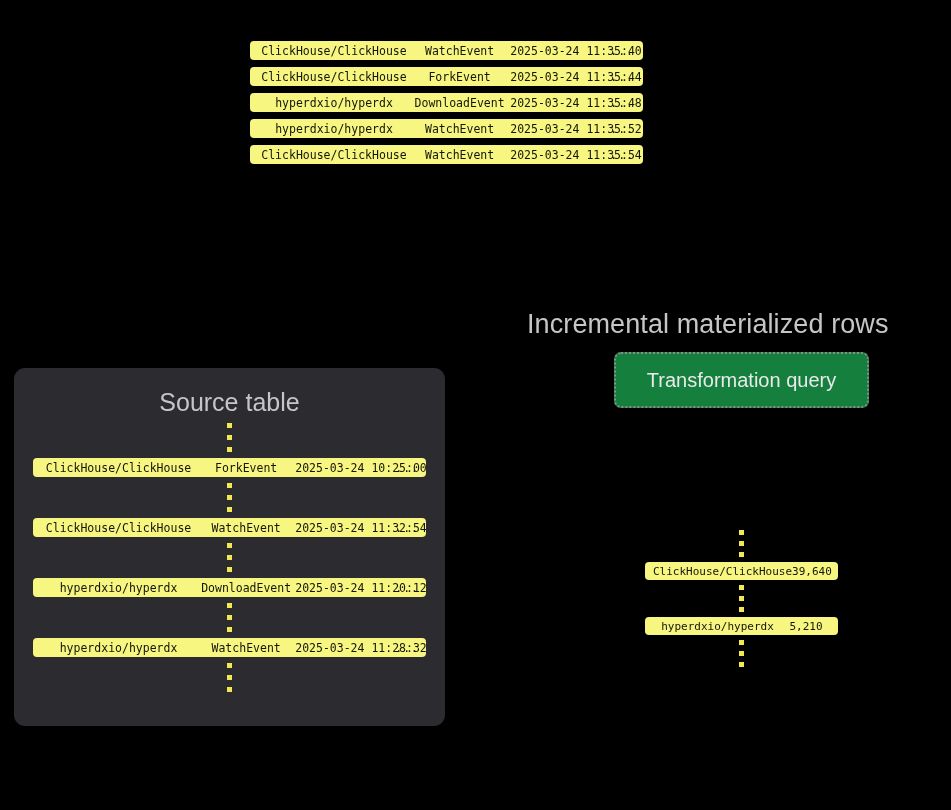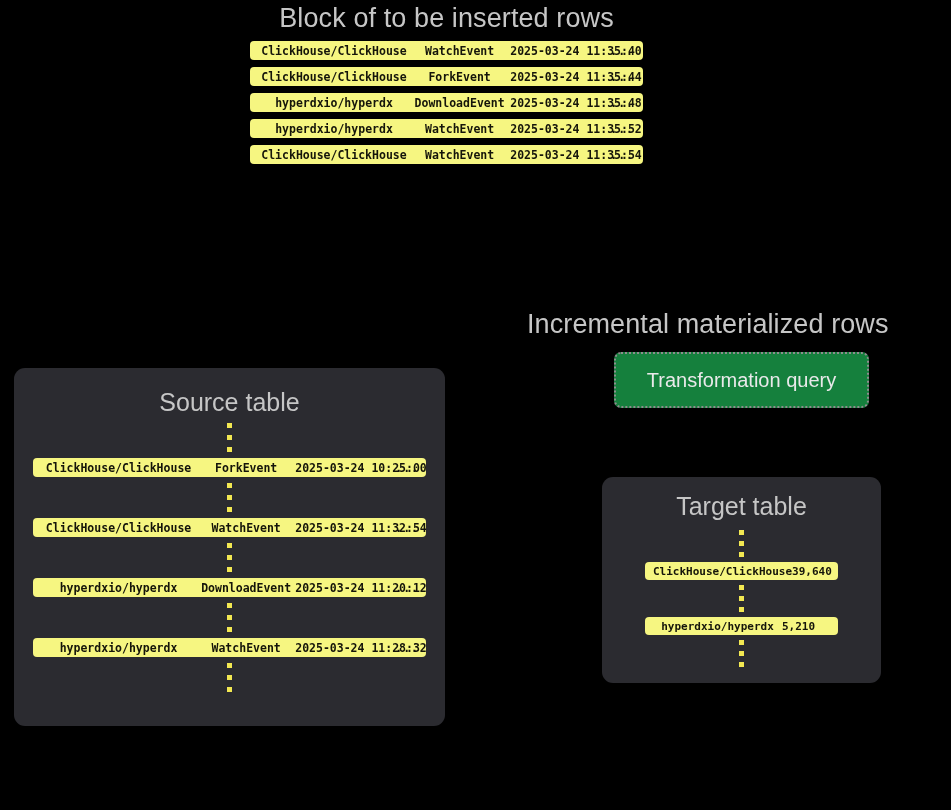--- a/index.html
+++ b/index.html
@@ -52,21 +52,21 @@
 
   
   .row {
     background: #f6f681;
     border-radius: 4px;
     box-sizing: border-box;
     display: flex;
     align-items: center;
     color: #15150a;
     font-family: "DejaVu Sans Mono", "Liberation Mono", monospace;
-    font-weight: 700;
+    font-weight: 400;
     white-space: nowrap;
     overflow: hidden;
   }
 
   
   .block-rows {
     position: absolute;
     left: 250px;
     top: 41px;
     width: 393px;
@@ -106,21 +106,21 @@
     left: 645px;
     top: 525px;
     width: 193px;
   }
   .tgt-rows .row {
     height: 18px;
     font-size: 11px;
     padding: 0 8px;
   }
   .tgt-rows .c-repo { flex: 1; text-align: center; }
-  .tgt-rows .c-val  { width: 48px; text-align: left; }
+  .tgt-rows .c-val  { width: 48px; text-align: center; }
 
   
   .vdots {
     display: flex;
     flex-direction: column;
     align-items: center;
     justify-content: space-between;
     margin: 0 auto;
   }
   .vdots span {
@@ -153,21 +153,20 @@
     font-size: 20px;
     font-weight: 400;
     white-space: nowrap;
   }
 </style>
 </head>
 <body>
 
 <div class="stage">
 
-  <div class="heading" style="left:250px; top:2px; width:393px; text-align:center;">Block of to be inserted rows</div>
 
   <div class="block-rows">
     <div class="row">
       <span class="c-repo">ClickHouse/ClickHouse</span>
       <span class="c-event">WatchEvent</span>
       <span class="c-ts">2025-03-24 11:35:40</span>
       <span class="c-more">...</span>
     </div>
     <div class="row">
       <span class="c-repo">ClickHouse/ClickHouse</span>
@@ -250,23 +249,20 @@
         <span></span>
       </div>
   </div>
 
   <div class="heading" style="left:527px; top:308px;">Incremental materialized rows</div>
 
   <div class="query-box">
     <span class="label">Transformation query</span>
   </div>
 
-  <div class="panel" style="left:602px; top:477px; width:279px; height:206px;">
-    <div class="panel-title" style="margin-top:14px;">Target table</div>
-  </div>
 
   <div class="tgt-rows">
     <div class="vdots">
         <span></span>
         <span></span>
         <span></span>
       </div>
     <div class="row">
       <span class="c-repo">ClickHouse/ClickHouse</span>
       <span class="c-val">39,640</span>

